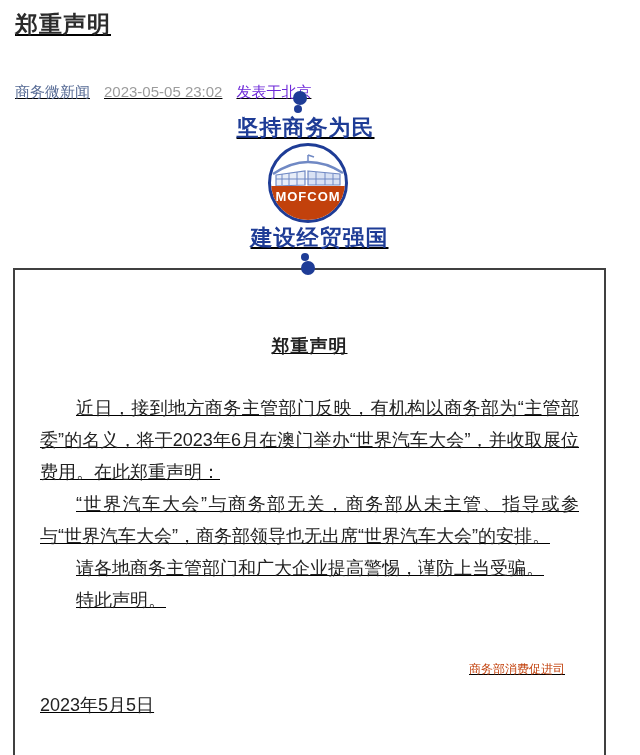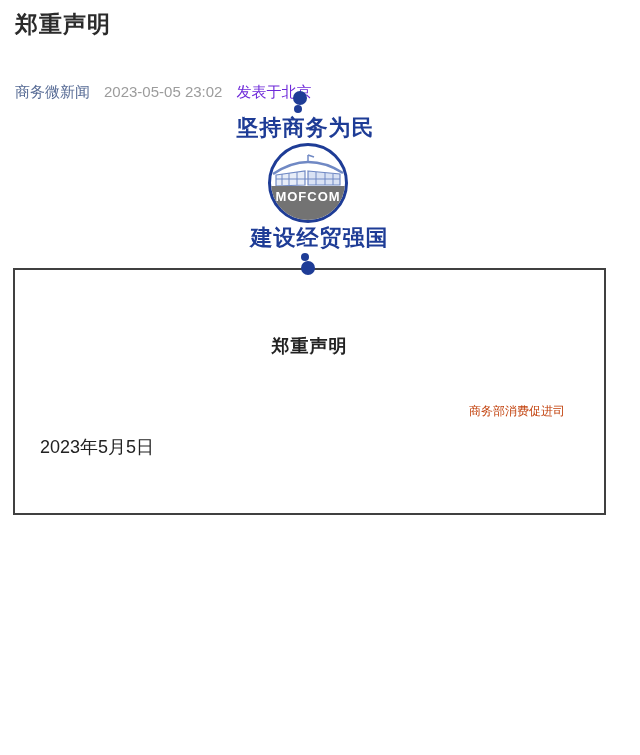--- a/index.html
+++ b/index.html
@@ -3,21 +3,21 @@
 <meta charset="utf-8">
 <style>
   * { box-sizing: border-box; margin: 0; padding: 0; }
   html, body { background: #ffffff; }
   body {
     width: 640px; height: 755px;
     font-family: "Liberation Sans", "DejaVu Sans", sans-serif;
     overflow: hidden;
     position: relative;
   }
-  .page { width: 616px; height: 755px; background: #fff; }
+  .page { width: 616px; height: 755px; background: #fff; text-decoration: underline; }
 
   
   .article-header { padding: 10px 15px 0 15px; }
   .article-title {
     font-size: 23px;
     font-weight: 700;
     color: #2b2b2b;
     letter-spacing: 1px;
     line-height: 28px;
   }
@@ -63,21 +63,21 @@
     background: #fff;
     position: relative;
     overflow: hidden;
     flex: 0 0 auto;
   }
   .logo-building { position: absolute; top: 6px; left: 0; }
   .logo-band {
     position: absolute;
     left: -3px; right: -3px; bottom: -3px;
     height: 37px;
-    background: #737373;
+    background: #c2410c;
     display: flex;
     justify-content: center;
     align-items: flex-start;
     padding-top: 3px;
   }
   .logo-band span {
     color: #ffffff;
     font-size: 13px;
     font-weight: 700;
     letter-spacing: 1px;
@@ -160,17 +160,23 @@
         <span>MOFCOM</span>
       </div>
     </div>
     <span class="banner-text right">建设经贸强国</span>
     <span class="dot sm right-sm"></span>
     <span class="dot lg"></span>
   </div>
 
   <div class="statement-box">
     <h2 class="statement-title">郑重声明</h2>
+    <div class="statement-body">
+      <p>近日，接到地方商务主管部门反映，有机构以商务部为“主管部委”的名义，将于2023年6月在澳门举办“世界汽车大会”，并收取展位费用。在此郑重声明：</p>
+      <p>“世界汽车大会”与商务部无关，商务部从未主管、指导或参与“世界汽车大会”，商务部领导也无出席“世界汽车大会”的安排。</p>
+      <p>请各地商务主管部门和广大企业提高警惕，谨防上当受骗。</p>
+      <p>特此声明。</p>
+    </div>
     <div class="signature">商务部消费促进司</div>
     <div class="signature-date">2023年5月5日</div>
   </div>
 
 </div>
 
 </body></html>

